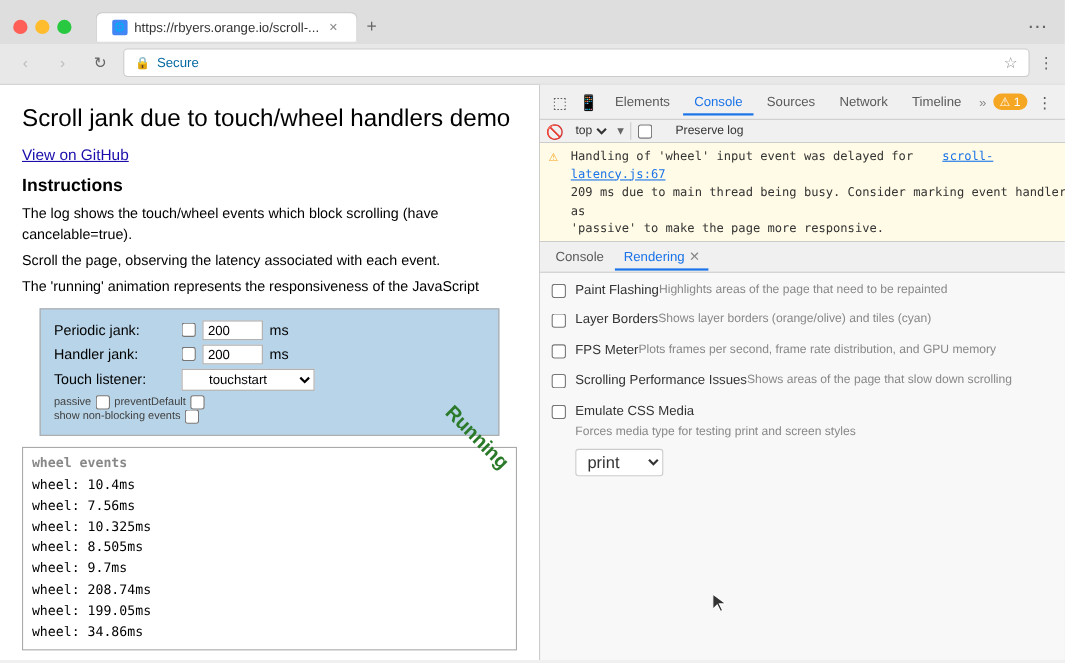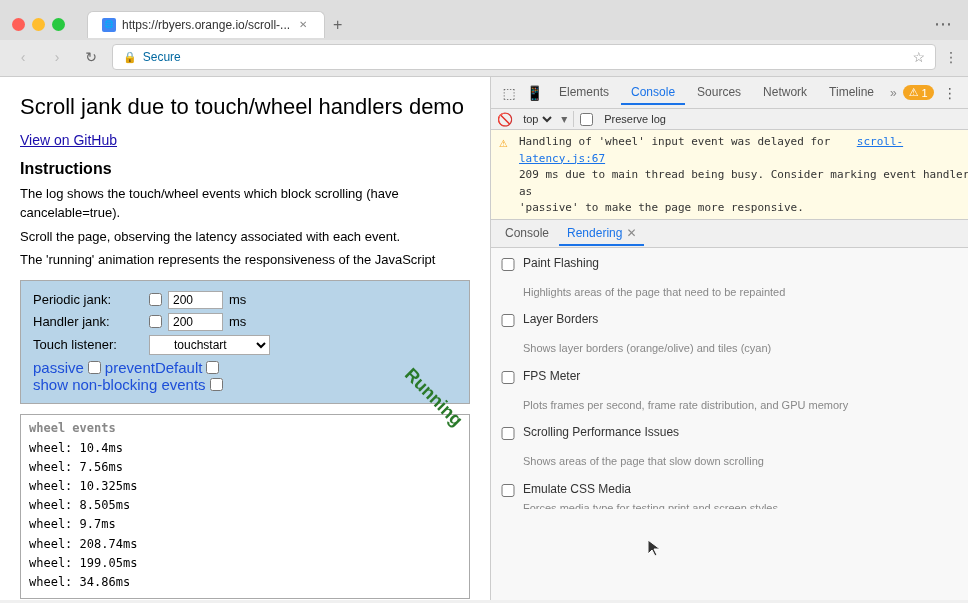--- a/index.html
+++ b/index.html
@@ -32,28 +32,28 @@
     .main-area { display: flex; height: calc(603px - 80px); }
 
     
     .page-content { flex: 0 0 490px; background: white; padding: 16px 20px; overflow-y: auto; font-family: Arial, sans-serif; position: relative; }
     .page-title { font-size: 22px; font-weight: normal; color: #000; margin-bottom: 10px; line-height: 1.3; }
     .github-link { color: #1a0dab; font-size: 14px; text-decoration: underline; margin-bottom: 12px; display: block; cursor: pointer; }
     .section-heading { font-size: 16px; font-weight: bold; color: #000; margin-bottom: 6px; }
     .description-text { font-size: 13px; color: #000; line-height: 1.5; margin-bottom: 4px; }
     
     
-    .demo-controls { background: #b8d4e8; border: 1px solid #aaa; padding: 10px 12px; margin: 10px 0; font-size: 13px; }
+    .demo-controls { background: #b8d4e8; border: 1px solid #aaa; padding: 10px 12px; margin: 10px 16px; font-size: 13px; }
     .control-row { display: flex; align-items: center; margin-bottom: 4px; gap: 6px; }
     .control-label { min-width: 110px; color: #000; font-size: 13px; }
     .control-input { width: 55px; background: white; border: 1px solid #aaa; padding: 1px 4px; font-size: 12px; }
     .control-unit { color: #000; font-size: 13px; }
     .control-select { background: white; border: 1px solid #aaa; padding: 1px 20px; font-size: 12px; }
     .checkbox-row { display: flex; align-items: center; gap: 4px; font-size: 13px; }
-    .checkbox-label { font-size: 15px; color: #1d4ed8; }
+    .checkbox-label { font-size: 10px; color: #404040; }
     
     
     .running-text {
       position: absolute;
       right: 20px;
       top: 310px;
       font-size: 18px;
       font-weight: bold;
       color: #2a7a2a;
       transform: rotate(45deg);
@@ -73,44 +73,44 @@
     .devtools-tab.active { color: #1a73e8; border-bottom: 2px solid #1a73e8; }
     .devtools-tab-more { font-size: 12px; color: #888; cursor: pointer; padding: 4px 4px; }
     .devtools-actions { margin-left: auto; display: flex; align-items: center; gap: 4px; }
     .warning-badge { background: #f5a623; color: white; border-radius: 10px; padding: 1px 6px; font-size: 11px; display: flex; align-items: center; gap: 3px; }
 
     
     .console-content { flex: 1; overflow-y: auto; display: flex; flex-direction: column; }
     .console-toolbar { display: flex; align-items: center; background: #f0f0f0; border-bottom: 1px solid #ccc; padding: 2px 6px; gap: 6px; height: 26px; }
     .console-level-select { font-size: 11px; color: #333; border: none; background: transparent; }
     .console-separator { width: 1px; height: 16px; background: #ccc; }
-    .preserve-log-label { font-size: 11px; color: #333; display: flex; align-items: center; gap: 11px; }
+    .preserve-log-label { font-size: 11px; color: #333; display: flex; align-items: center; gap: 21px; }
     
     .console-message { display: flex; align-items: flex-start; padding: 4px 8px; border-bottom: 1px solid #f0e8c8; background: #fffbe6; font-size: 11px; font-family: monospace; gap: 6px; }
     .console-warning-icon { color: #f5a623; font-size: 14px; min-width: 14px; }
     .console-msg-text { color: #333; line-height: 1.5; flex: 1; }
     .console-link { color: #1a73e8; text-decoration: underline; cursor: pointer; }
 
     
     .bottom-panel { border-top: 1px solid #ccc; background: #f8f8f8; height: 290px; display: flex; flex-direction: column; }
     .bottom-tabs { display: flex; align-items: center; background: #f0f0f0; border-bottom: 1px solid #ccc; padding: 0 6px; height: 28px; gap: 2px; }
     .bottom-tab { padding: 4px 8px; font-size: 12px; color: #5a5a5a; cursor: pointer; border-bottom: 2px solid transparent; display: flex; align-items: center; gap: 4px; }
     .bottom-tab.active { color: #1a73e8; border-bottom: 2px solid #1a73e8; }
     .bottom-tab-close { color: #888; font-size: 12px; cursor: pointer; }
 
     .rendering-content { flex: 1; overflow-y: auto; padding: 8px 10px; }
     .render-option { display: flex; align-items: flex-start; margin-bottom: 12px; gap: 8px; }
     .render-checkbox { margin-top: 2px; min-width: 14px; }
-    .render-option-info { display: flex; flex-direction: column; gap: 14px; }
+    .render-option-info { display: flex; flex-direction: row; }
     .render-option-title { font-size: 12px; color: #333; font-weight: 500; margin-bottom: 1px; }
     .render-option-desc { font-size: 11px; color: #888; line-height: 1.4; }
     
     .emulate-css-media { display: flex; flex-direction: column; gap: 4px; }
     .emulate-row { display: flex; align-items: center; gap: 8px; }
-    .emulate-select { font-size: 12px; border: 1px solid #ccc; background: white; padding: 2px 6px; border-radius: 3px; color: #333; }
+    .emulate-select { font-size: 15px; border: 1px solid #ccc; background: white; padding: 2px 6px; border-radius: 3px; color: #333; }
   </style>
 </head>
 <body>
 
 <div class="browser-chrome">
 
   <div class="title-bar">
     <div class="traffic-lights">
       <div class="traffic-light tl-red"></div>
       <div class="traffic-light tl-yellow"></div>

